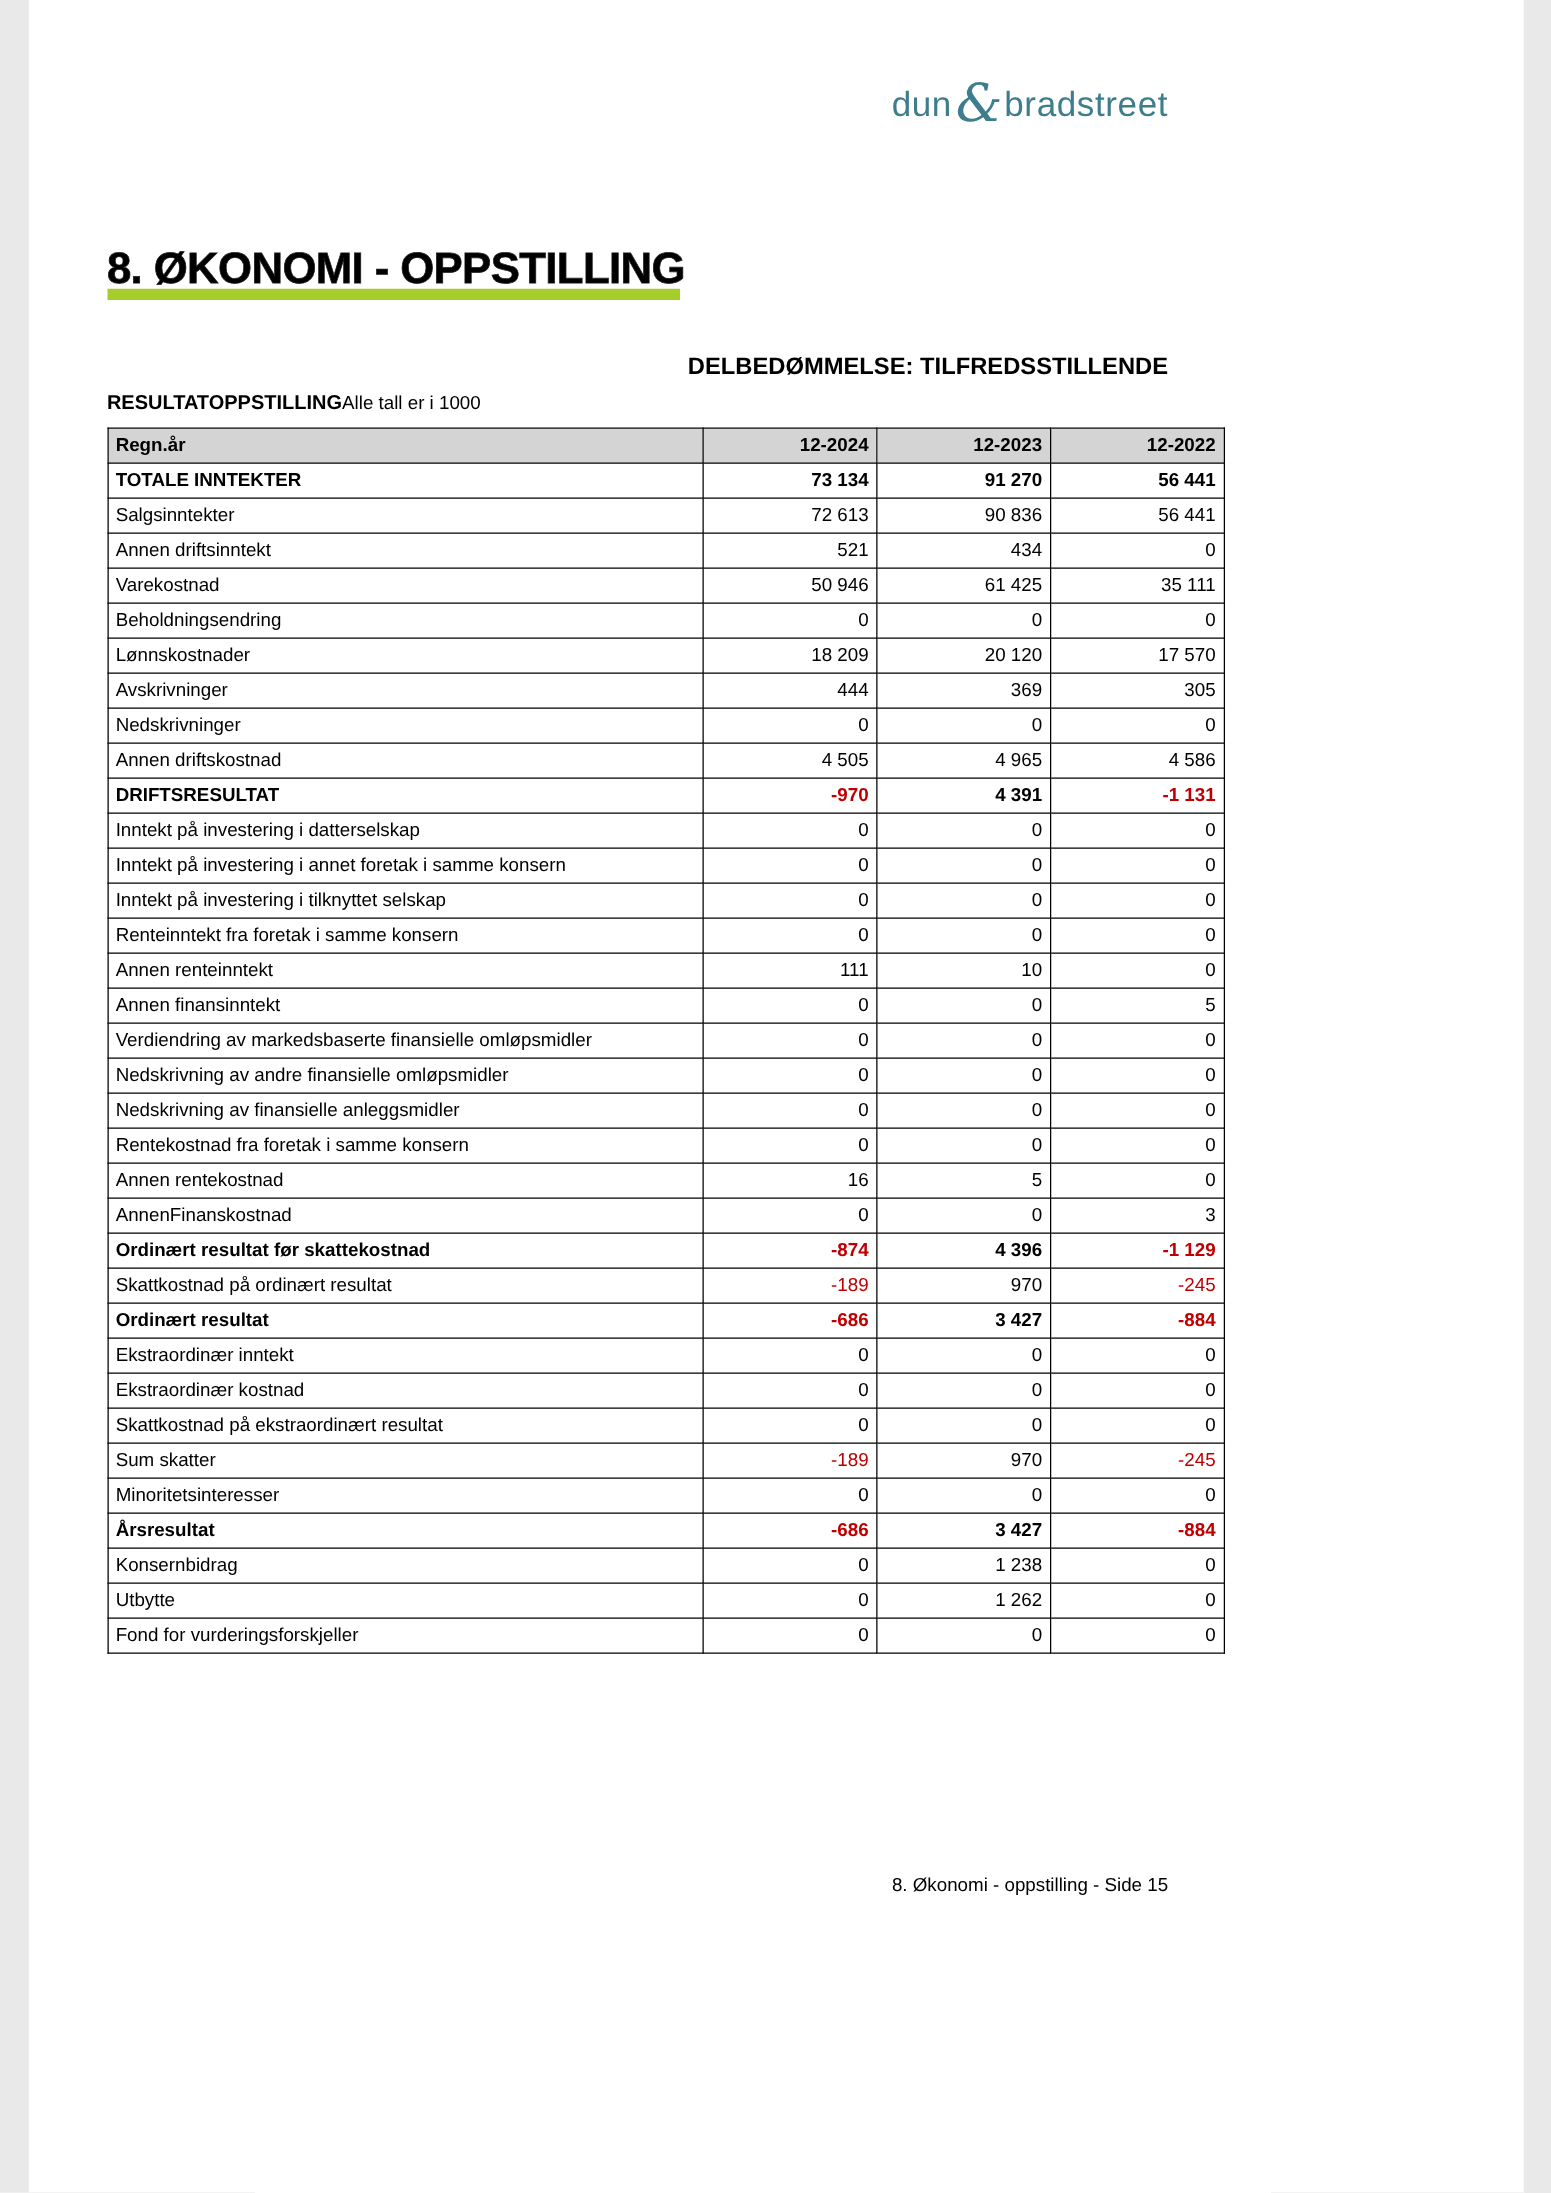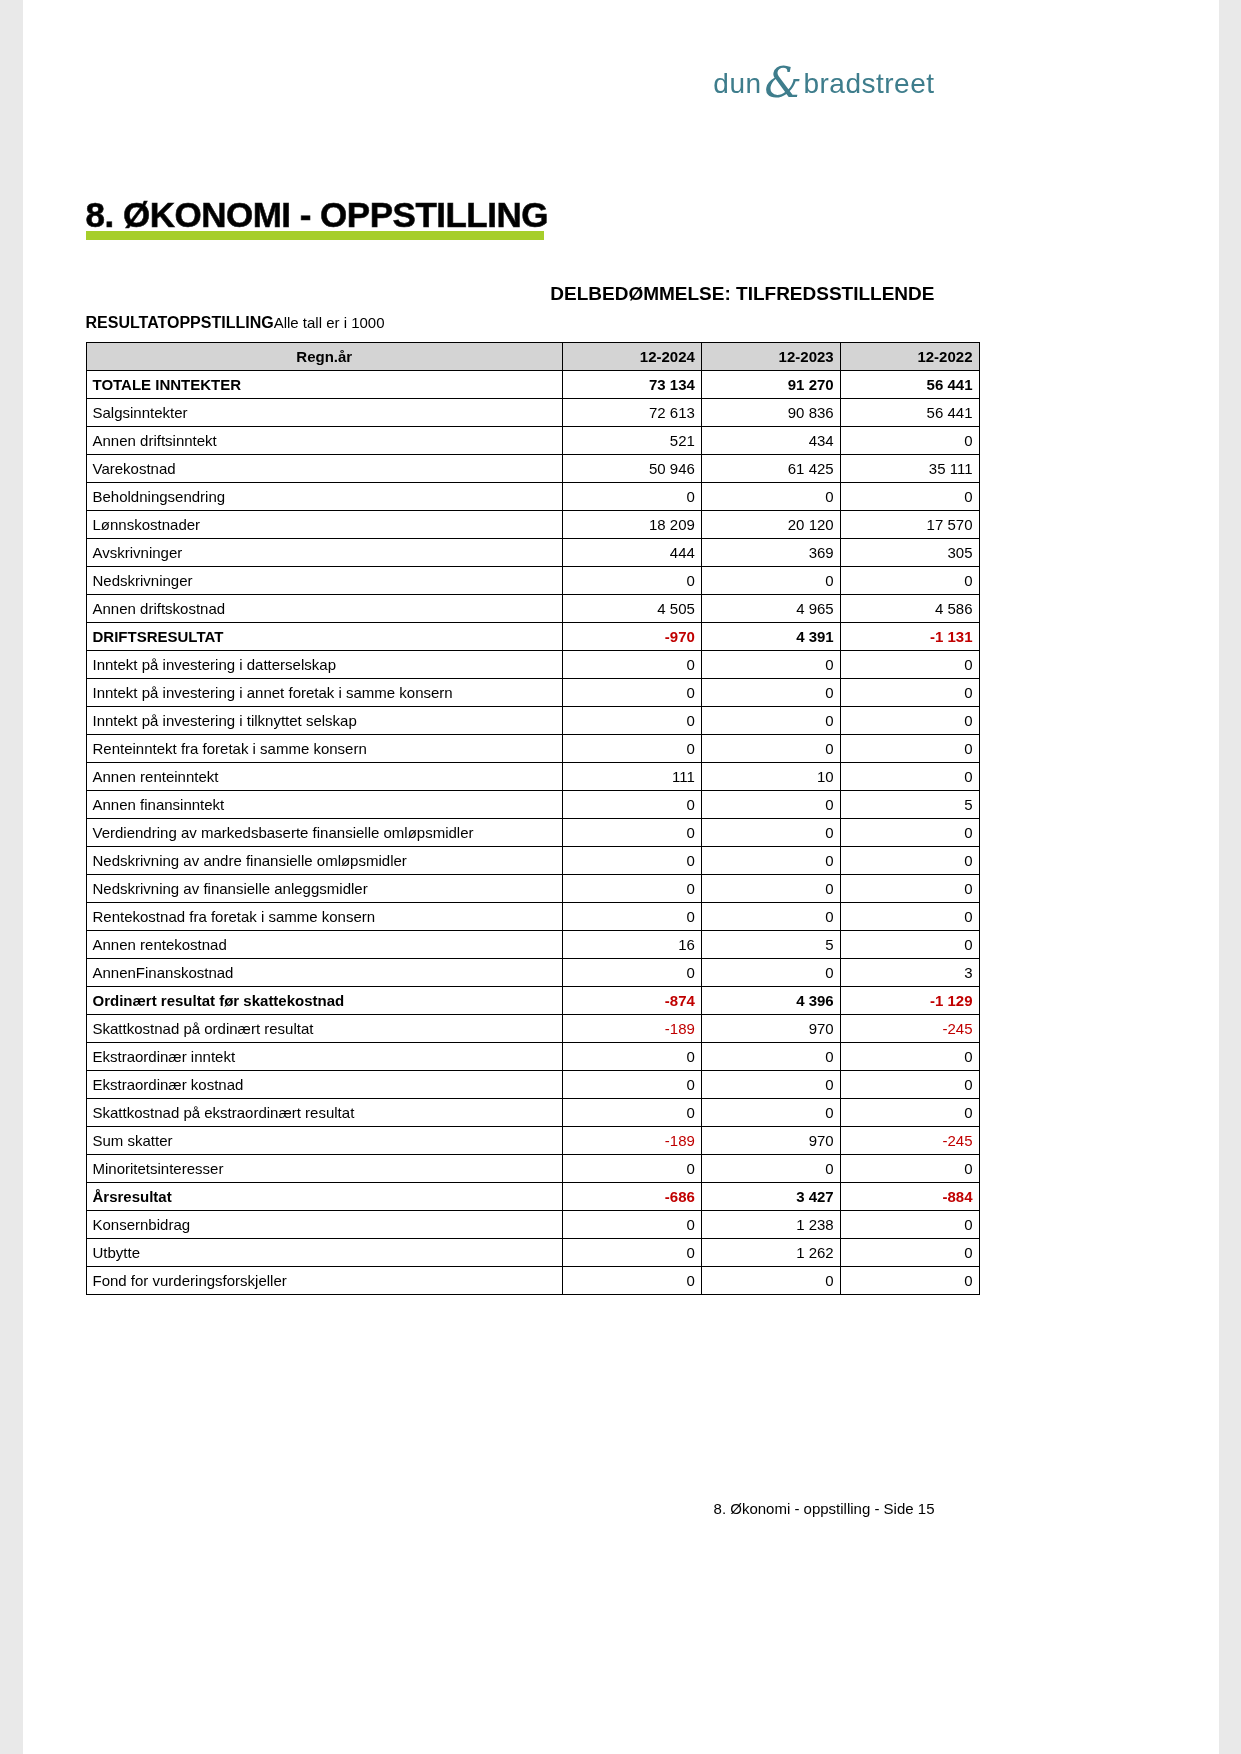--- a/index.html
+++ b/index.html
@@ -56,21 +56,21 @@
   }
   table.fin th, table.fin td {
     border:1px solid var(--border-color,#000);
     padding:3px 6px; height:28px; vertical-align:middle;
     white-space:nowrap; overflow:hidden;
   }
   table.fin col.c-label { width:477px; }
   table.fin col.c-num { width:139px; }
   table.fin thead th {
     background:var(--header-bg,#D4D4D4);
-    font-weight:bold; text-align:center;
+    font-weight:bold; text-align:left;
   }
   table.fin thead th.num { text-align:right;padding-left:42px; }
   .num { text-align:right; }
   .neg { color:var(--negative,#C00000); }
   tr.bold td { font-weight:bold; }
 
   
   .footer {
     position:absolute; top:1500px; right:284px;
     font-size:15px;
@@ -251,20 +251,26 @@
           <td class="num neg">-874</td>
           <td class="num">4 396</td>
           <td class="num neg">-1 129</td>
         </tr>
         <tr>
           <td class="label">Skattkostnad på ordinært resultat</td>
           <td class="num neg">-189</td>
           <td class="num">970</td>
           <td class="num neg">-245</td>
         </tr>
+        <tr class="bold">
+          <td class="label">Ordinært resultat</td>
+          <td class="num neg">-686</td>
+          <td class="num">3 427</td>
+          <td class="num neg">-884</td>
+        </tr>
         <tr>
           <td class="label">Ekstraordinær inntekt</td>
           <td class="num">0</td>
           <td class="num">0</td>
           <td class="num">0</td>
         </tr>
         <tr>
           <td class="label">Ekstraordinær kostnad</td>
           <td class="num">0</td>
           <td class="num">0</td>

